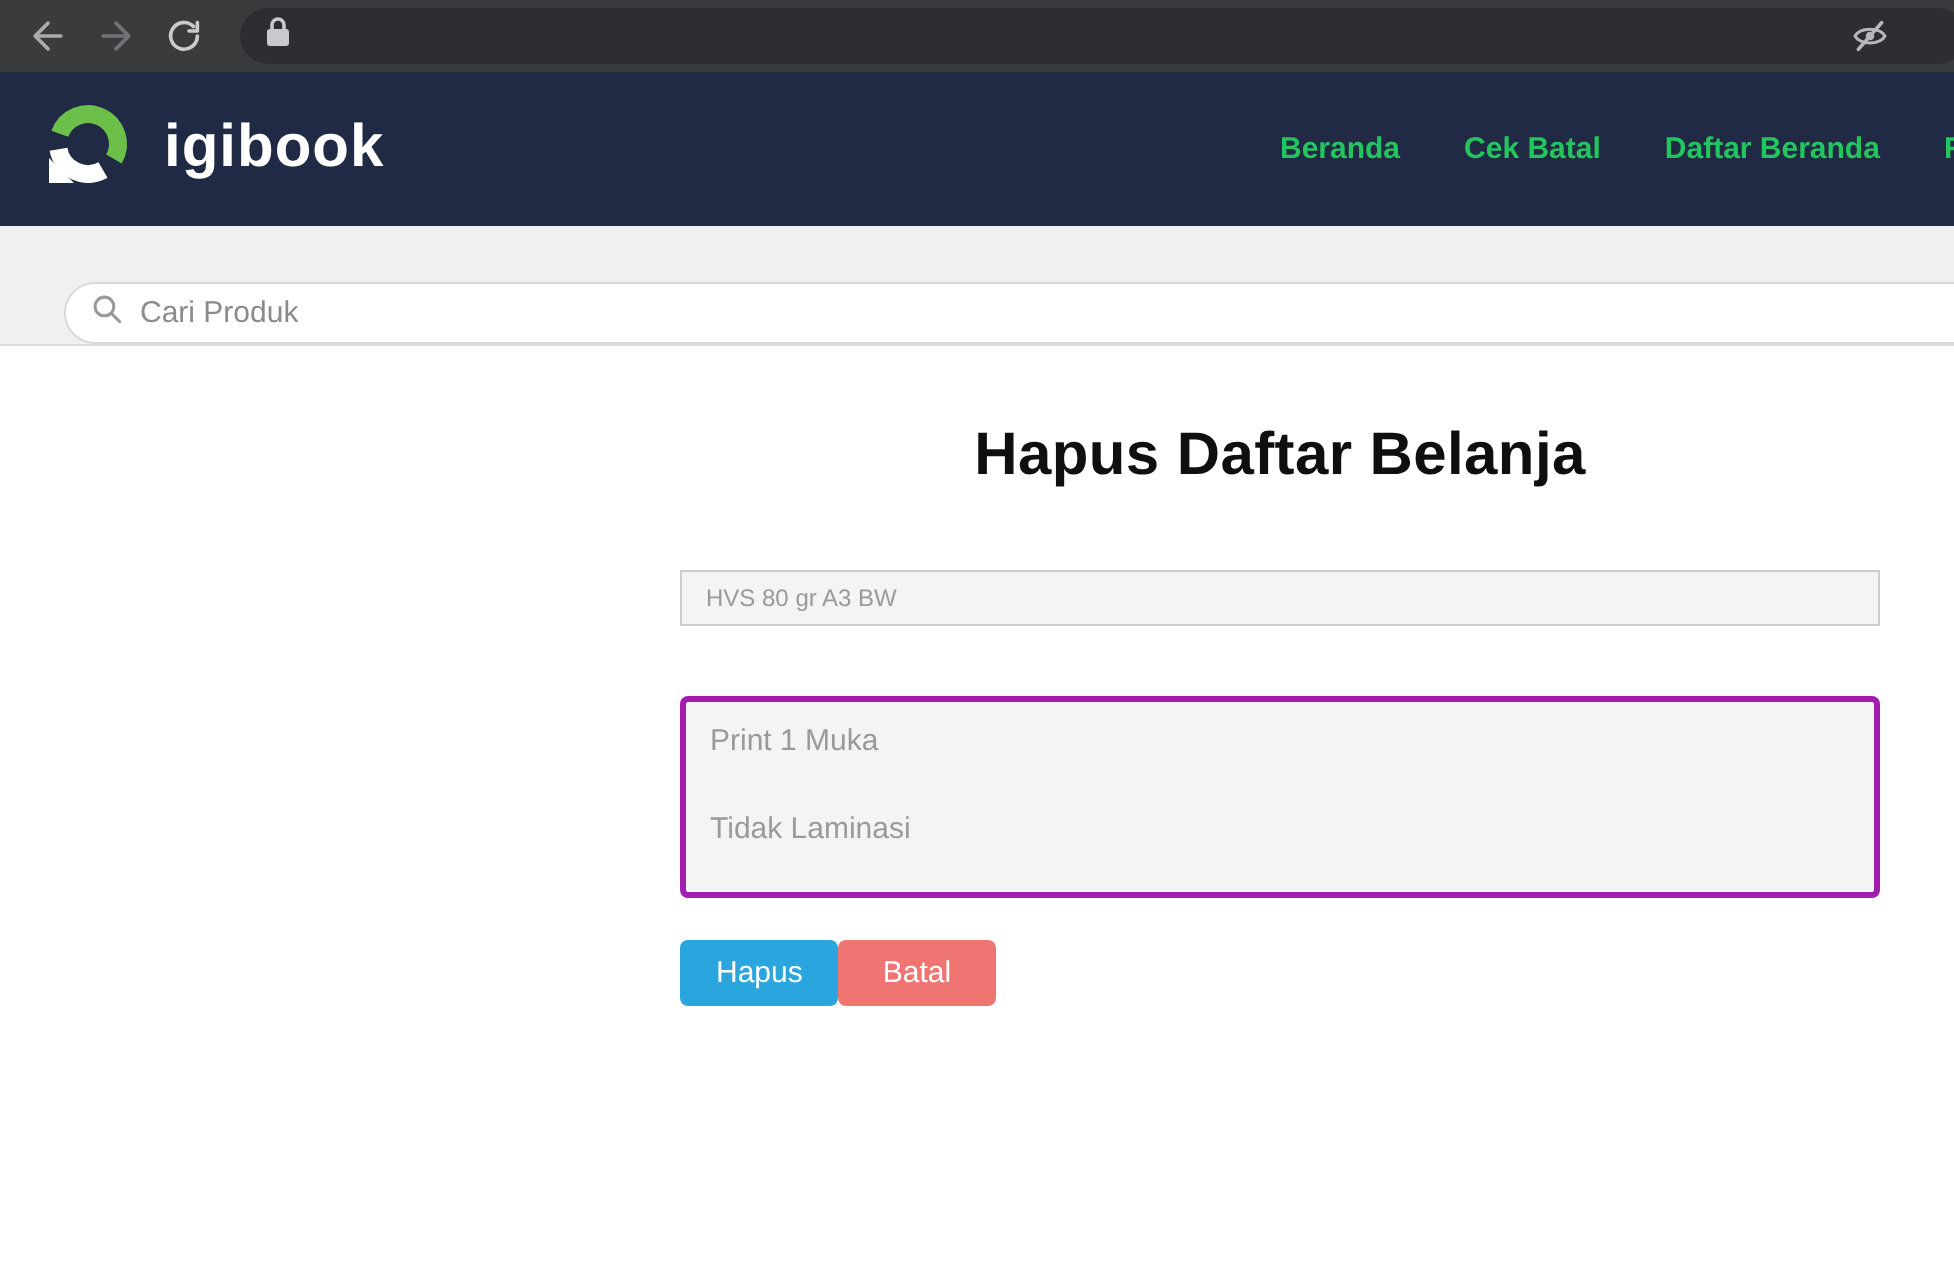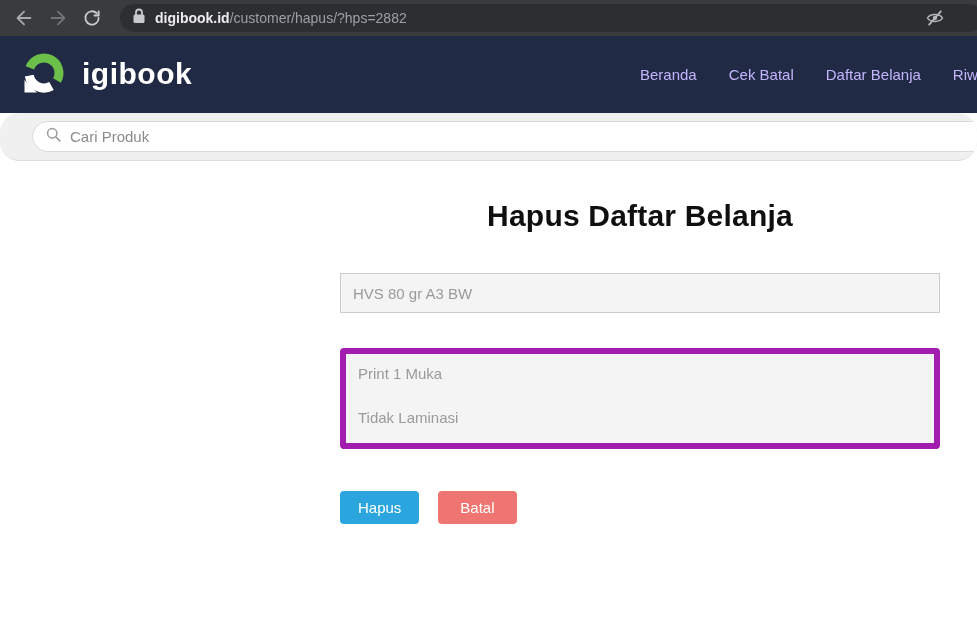--- a/index.html
+++ b/index.html
@@ -22,58 +22,58 @@
   .url .path { color: #9aa0a6; font-weight: 400; }
   .eyeoff { position: absolute; right: 30px; top: 6px; width: 24px; height: 24px; display: flex; align-items: center; justify-content: center; }
 
   
   .navbar {
     position: relative; height: 77px; background: #202a44; overflow: hidden;
   }
   .brand { position: absolute; left: 22px; top: 0; height: 100%; display: flex; align-items: center; gap: 16px; cursor: pointer; }
   .brand .wordmark { color: #ffffff; font-weight: 700; font-size: 30px; letter-spacing: 0.5px; line-height: 1; padding-bottom: 2px; }
   .mainnav { position: absolute; left: 640px; top: 0; height: 100%; display: flex; align-items: center; gap: 32px; white-space: nowrap; }
-  .mainnav .navlink { color: #c4b5fd; font-weight: 400; font-size: 15px; cursor: pointer; }
+  .mainnav .navlink { color: #22c55e; font-weight: 700; font-size: 15px; cursor: pointer; }
 
   
   .searchstrip {
-    height: 48px; background: #f0f0f1; border-bottom: 1px solid #dedede;
-    display: flex; align-items: center; overflow: hidden; border-radius: 20px;
+    height: 60px; background: #f0f0f1; border-bottom: 1px solid #dedede;
+    display: flex; align-items: flex-end; overflow: hidden;
   }
   .searchpill {
     flex: 1; height: 31px; margin-left: 32px; margin-right: -18px;
     background: #ffffff; border: 1px solid #d9d9d9; border-radius: 16px;
     display: flex; align-items: center; padding: 0 12px; gap: 8px;
   }
   .searchpill input {
     flex: 1; border: none; outline: none; background: transparent;
     font-size: 15px; color: #444444; font-family: "Liberation Sans", sans-serif;
   }
   .searchpill input::placeholder { color: #8b8b8b; }
 
   
   .content { padding-top: 38px; }
   .formcol { width: 600px; margin-left: 340px; }
   h1.pagetitle { text-align: center; font-size: 30px; font-weight: 700; color: #0f0f0f; margin-bottom: 40px; letter-spacing: 0.2px; }
 
   .fgroup label { display: block; font-size: 15px; font-weight: 700; color: #111111; margin-bottom: 13px; }
   .req { color: #e53935; margin-left: 3px; }
   .fgroup input[type=text] {
-    width: 100%; height: 40px; background: #f4f4f4; border: 1px solid #cccccc;
-    border-radius: 0; color: #9a9a9a; font-size: 15px; padding: 0 12px;
+    width: 100%; height: 28px; background: #f4f4f4; border: 1px solid #cccccc;
+    border-radius: 0; color: #9a9a9a; font-size: 12px; padding: 0 12px;
     font-family: "Liberation Sans", sans-serif;
   }
   .fgroup textarea {
-    width: 100%; height: 101px; background: #f4f4f4; border: 6px solid #a21caf;
+    width: 100%; height: 101px; background: #f4f4f4; border: 3px solid #a21caf;
     border-radius: 4px; color: #9a9a9a; font-size: 15px; padding: 9px 12px;
     line-height: 22px; resize: none; font-family: "Liberation Sans", sans-serif;
   }
   .fgroup + .fgroup { margin-top: 35px; }
 
-  .btnrow { margin-top: 38px; display: flex; gap: 19px; }
+  .btnrow { margin-top: 16px; display: flex; }
   .btn {
     border: none; border-radius: 4px; height: 33px; color: #ffffff;
     font-size: 15px; cursor: pointer; font-family: "Liberation Sans", sans-serif;
   }
   .btn-primary { background: #2ba5de; padding: 0 18px; }
   .btn-danger  { background: #ef7572; padding: 0 22px; }
 </style>
 </head>
 <body>
 
@@ -96,21 +96,20 @@
         <path d="M20 4 v5 h-5" stroke-linejoin="round"></path>
     </svg>
   </span>
   <div class="omnibox">
     <span>
       <svg width="14" height="16" viewBox="0 0 14 16" fill="none">
         <rect x="1.5" y="6.5" width="11" height="8.5" rx="1.5" fill="#c7c9cc"></rect>
         <path d="M4 7 V4.5 A3 3 0 0 1 10 4.5 V7" stroke="#c7c9cc" stroke-width="1.8" fill="none"></path>
       </svg>
     </span>
-    <span class="url"><span class="domain">digibook.id</span><span class="path">/customer/hapus/?hps=2882</span></span>
   </div>
   <span class="eyeoff">
     <svg width="20" height="20" viewBox="0 0 24 24" fill="none" stroke="#b5b7ba" stroke-width="1.8" stroke-linecap="round">
       <path d="M3 12 C6 6.5 18 6.5 21 12 C18 17.5 6 17.5 3 12 Z"></path>
       <circle cx="12" cy="12" r="2.6" fill="#b5b7ba" stroke="none"></circle>
       <path d="M5 20 L19 4" stroke-width="2.2"></path>
     </svg>
   </span>
 </div>
 
@@ -121,21 +120,21 @@
         <path d="M2.5 41.5 L2.5 29 L15 41.5 Z" fill="#ffffff"></path>
         <path d="M7.23 24.6 A 15 15 0 0 0 29.5 34.99" stroke="#ffffff" stroke-width="9" fill="none"></path>
         <path d="M7.9 16.87 A 15 15 0 1 1 34.99 29.5" stroke="#6cc04a" stroke-width="9" fill="none"></path>
       </svg>
     </span>
     <span class="wordmark">igibook</span>
   </div>
   <div class="mainnav">
     <span class="navlink">Beranda</span>
     <span class="navlink">Cek Batal</span>
-    <span class="navlink">Daftar Belanja</span>
+    <span class="navlink">Daftar Beranda</span>
     <span class="navlink">Riwayat</span>
   </div>
 </div>
 
 <div class="searchstrip">
   <div class="searchpill">
     <span>
       <svg width="17" height="17" viewBox="0 0 20 20" fill="none" stroke="#9a9a9a" stroke-width="1.8" stroke-linecap="round">
         <circle cx="8.5" cy="8.5" r="5.5"></circle>
           <path d="M13 13 L17.5 17.5"></path>

